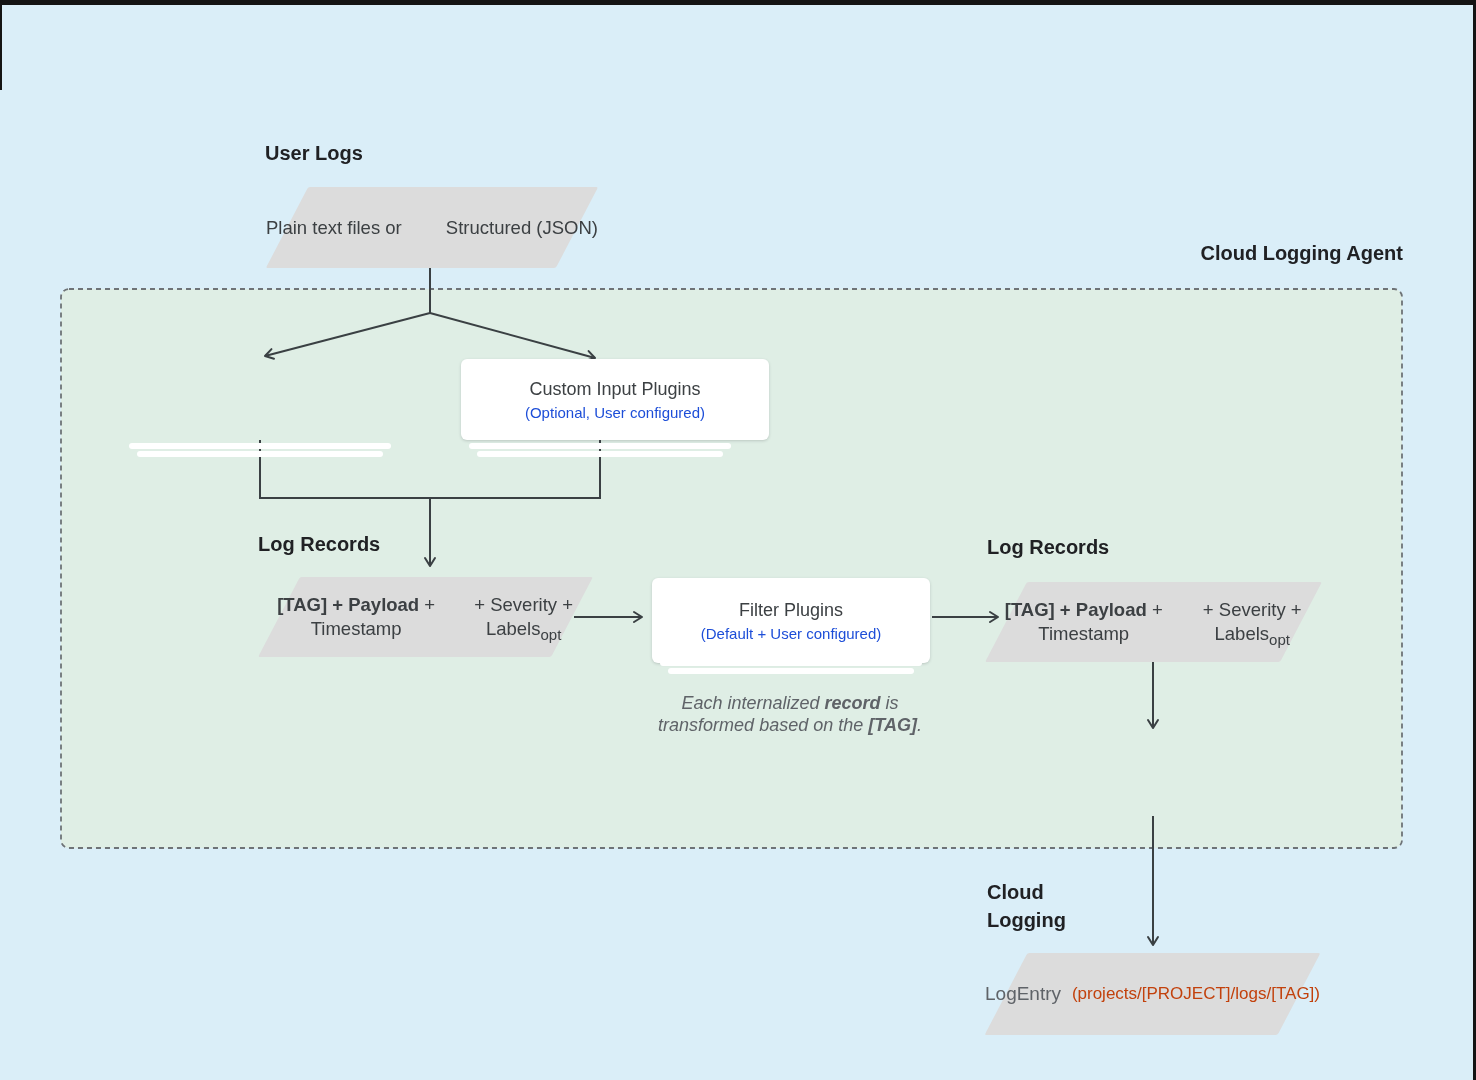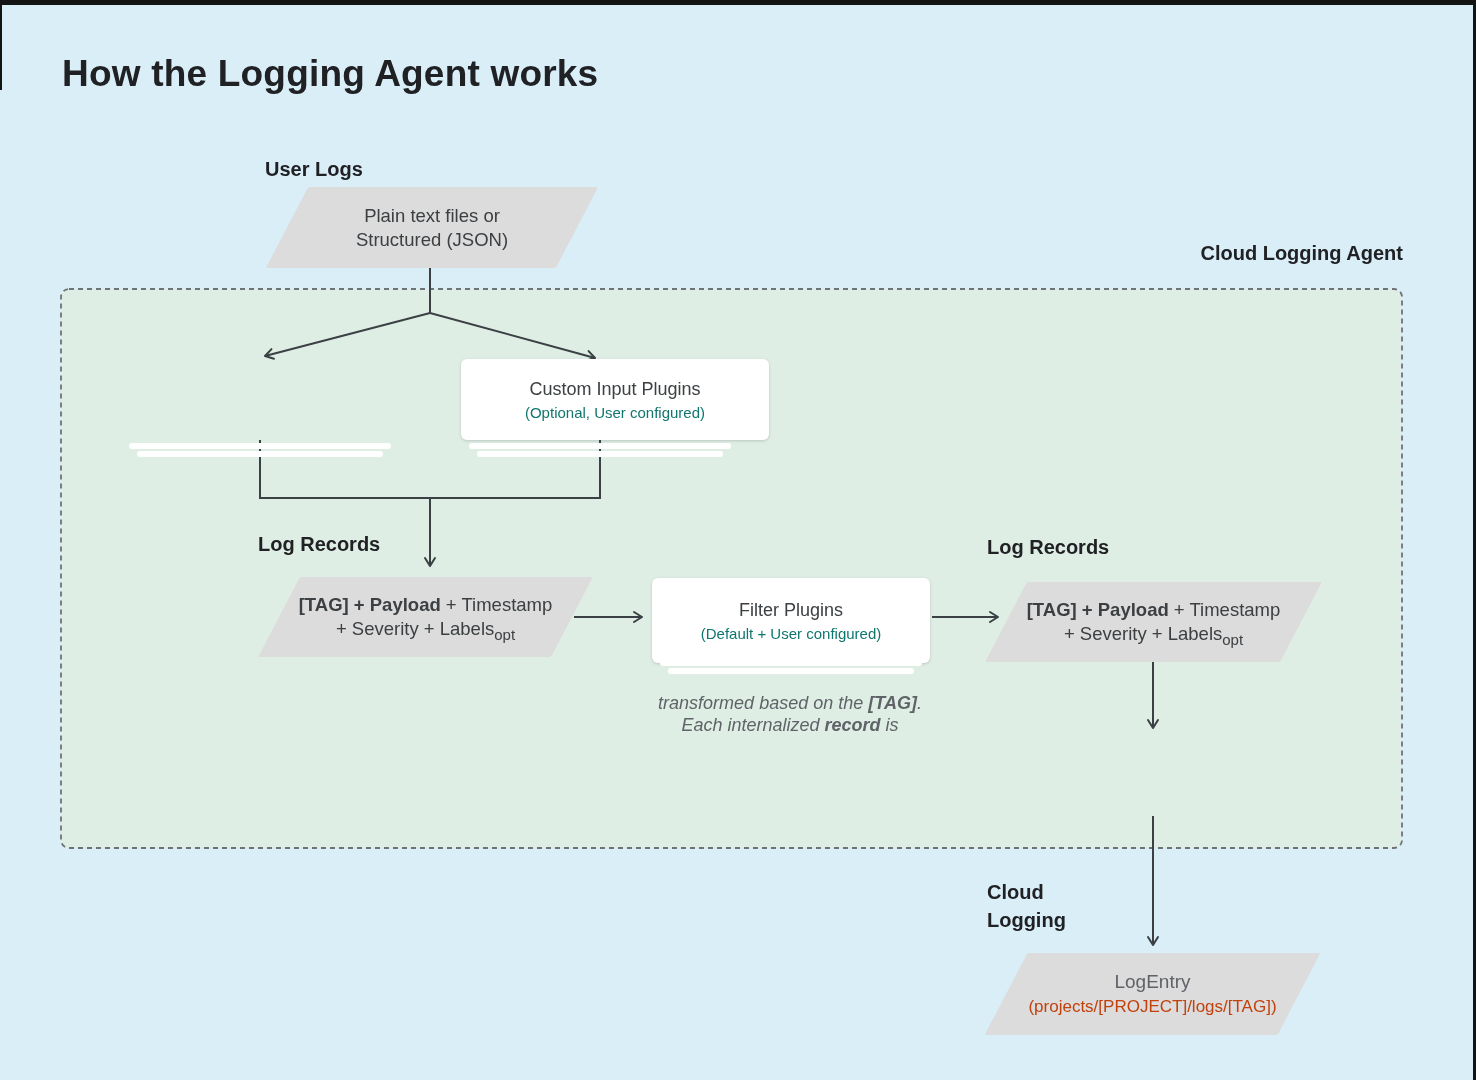--- a/index.html
+++ b/index.html
@@ -12,50 +12,50 @@
   .abs{position:absolute;}
   
   .edge{position:absolute;background:#141414;}
   .edge-top{left:0;top:0;width:1476px;height:5px;}
   .edge-right{left:1473px;top:0;width:3px;height:1080px;}
   .edge-left{left:0;top:0;width:2px;height:90px;}
 
   .title{left:62px;top:53px;font-size:37px;font-weight:700;color:#202124;letter-spacing:.2px;}
 
   .section-label{font-size:20px;font-weight:700;color:#202124;}
-  .lbl-user{left:265px;top:158px;}
+  .lbl-user{left:265px;top:142px;}
   .lbl-agent{right:73px;top:242px;}
   .lbl-rec-left{left:258px;top:533px;}
   .lbl-rec-right{left:987px;top:536px;}
   .lbl-cloud{left:987px;top:878px;line-height:28px;white-space:pre-line;}
 
   svg.overlay{position:absolute;left:0;top:0;}
   .conn{stroke:#3a4043;stroke-width:2;fill:none;}
 
   
   .pgram{position:absolute;}
   .pgram-bg{position:absolute;top:0;bottom:0;left:21px;right:21px;background:#dcdcdc;transform:skewX(-27.6deg);border-radius:2px;}
-  .pgram-text{position:absolute;inset:0;display:flex;flex-direction:column;justify-content:center;align-items:center;
+  .pgram-text{position:absolute;inset:0;display:flex;flex-direction:row;justify-content:space-between;align-items:center;
     font-size:18.5px;color:#3c4043;line-height:24px;text-align:center;}
   .pgram-text .b{font-weight:700;}
   .sub{font-size:15px;position:relative;top:5px;}
 
   .pg-user{left:266px;top:187px;width:332px;height:81px;}
   .pg-rec-left{left:258px;top:577px;width:335px;height:80px;}
   .pg-rec-right{left:985px;top:582px;width:337px;height:80px;}
   .pg-logentry{left:985px;top:953px;width:335px;height:82px;}
   .pg-logentry .t1{font-size:19px;color:#5f6368;line-height:26px;}
   .pg-logentry .t2{font-size:17px;color:#c2410c;line-height:24px;}
 
   
   .card{position:absolute;background:#ffffff;border-radius:6px;
     box-shadow:0 1px 3px rgba(60,64,67,.22);
     display:flex;flex-direction:column;justify-content:center;align-items:center;text-align:center;}
   .card-title{font-size:18px;color:#3c4043;line-height:26px;}
-  .card-sub{font-size:15px;color:#0f766e;line-height:21px;}
+  .card-sub{font-size:15px;color:#1d4ed8;line-height:21px;}
   .box-default{left:121px;top:359px;width:278px;height:81px;}
   .box-custom{left:461px;top:359px;width:308px;height:81px;}
   .box-filter{left:652px;top:578px;width:278px;height:85px;}
   .box-output{left:1013px;top:738px;width:280px;height:78px;}
 
   
   .strip{position:absolute;height:6px;background:#ffffff;border-radius:3px;}
 
   .note{left:630px;top:692px;width:320px;text-align:center;font-style:italic;
     font-size:18px;color:#5f6368;line-height:22px;}
@@ -82,21 +82,20 @@
     <path class="conn" d="M260,440 L260,498 L600,498 L600,439"></path>
     <path class="conn" d="M430,498 L430,566" marker-end="url(#arrow)"></path>
 
     <path class="conn" d="M574,617 L642,617" marker-end="url(#arrow)"></path>
     <path class="conn" d="M932,617 L998,617" marker-end="url(#arrow)"></path>
 
     <path class="conn" d="M1153,662 L1153,728" marker-end="url(#arrow)"></path>
     <path class="conn" d="M1153,816 L1153,945" marker-end="url(#arrow)"></path>
   </svg>
 
-  <div class="abs title">How the Logging Agent works</div>
   <div class="abs section-label lbl-user">User Logs</div>
   <div class="abs section-label lbl-agent">Cloud Logging Agent</div>
   <div class="abs section-label lbl-rec-left">Log Records</div>
   <div class="abs section-label lbl-rec-right">Log Records</div>
   <div class="abs section-label lbl-cloud">Cloud
 Logging</div>
 
   <div class="pgram pg-user">
     <div class="pgram-bg"></div>
     <div class="pgram-text">
@@ -124,22 +123,22 @@
   </div>
 
   <div class="card box-filter">
     <div class="card-title">Filter Plugins</div>
     <div class="card-sub">(Default + User configured)</div>
   </div>
   <div class="strip" style="left:660px;top:660px;width:262px;"></div>
   <div class="strip" style="left:668px;top:668px;width:246px;"></div>
 
   <div class="abs note">
+    <div><span>Each internalized </span><span class="b">record</span><span> is</span></div>
     <div><span>transformed based on the </span><span class="b">[TAG]</span><span>.</span></div>
-    <div><span>Each internalized </span><span class="b">record</span><span> is</span></div>
   </div>
 
   <div class="pgram pg-rec-right">
     <div class="pgram-bg"></div>
     <div class="pgram-text">
       <div><span class="b">[TAG] + Payload</span><span> + Timestamp</span></div>
       <div><span>+ Severity + Labels</span><span class="sub">opt</span></div>
     </div>
   </div>
 

